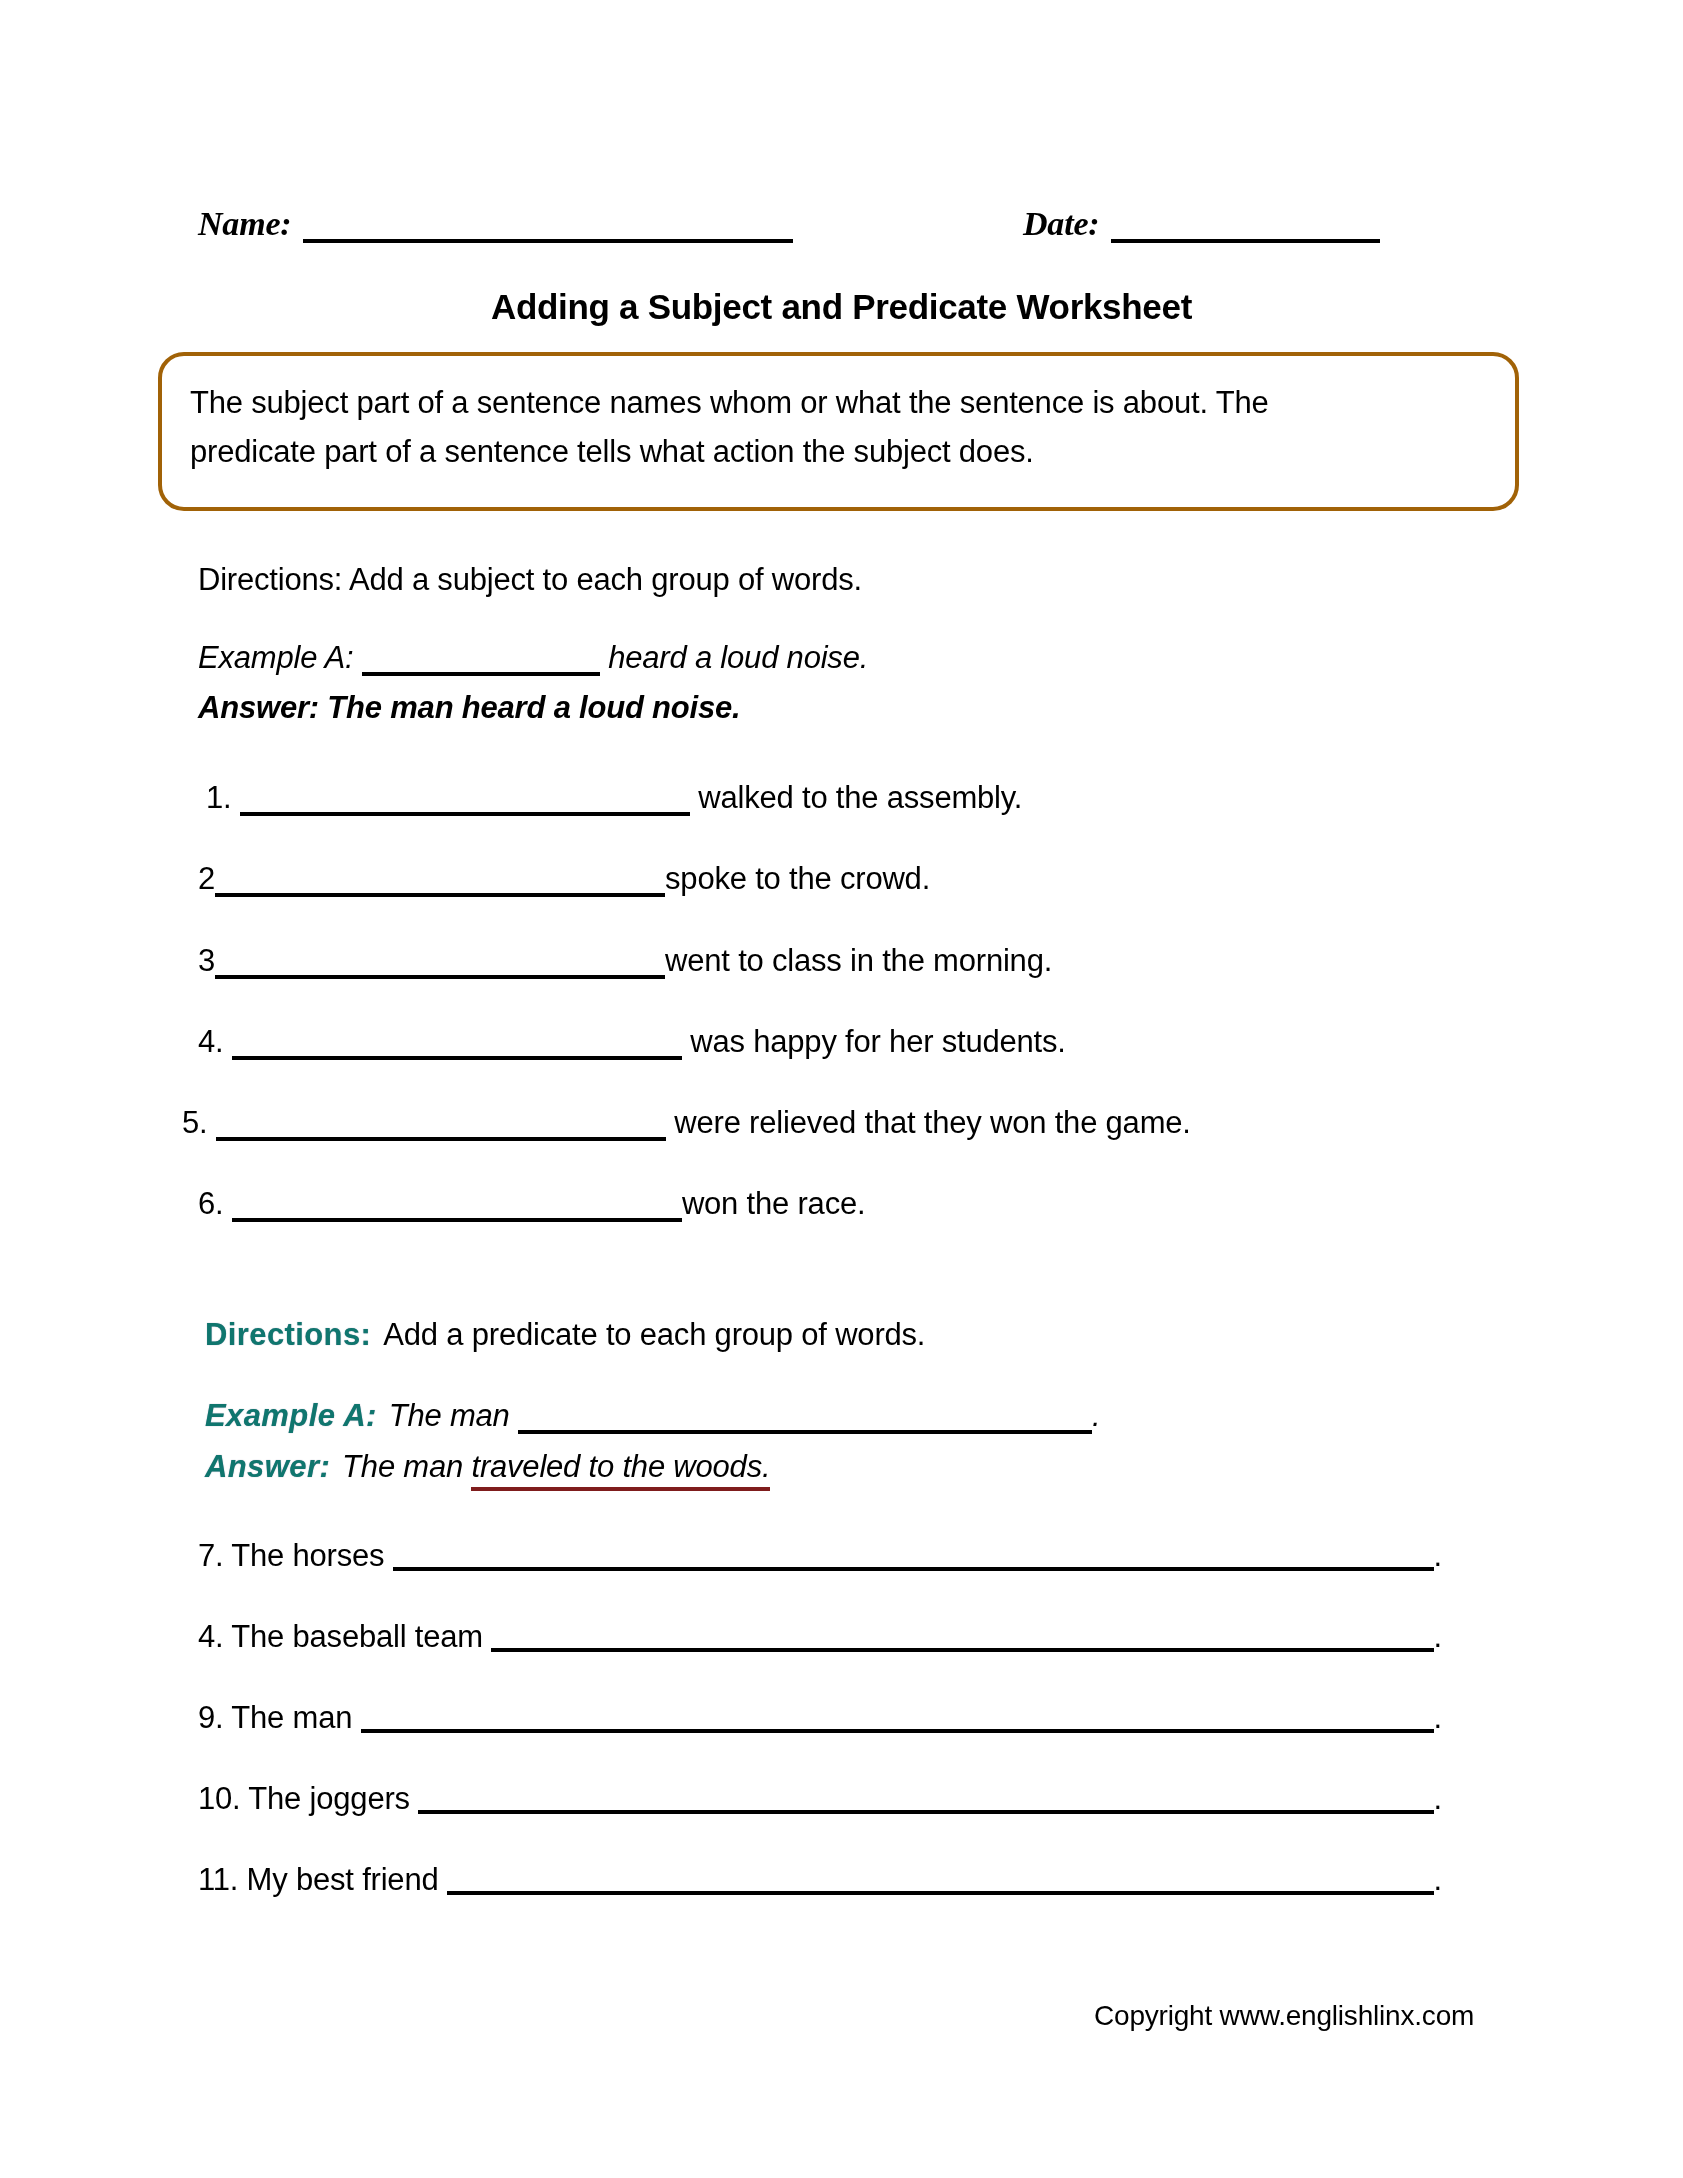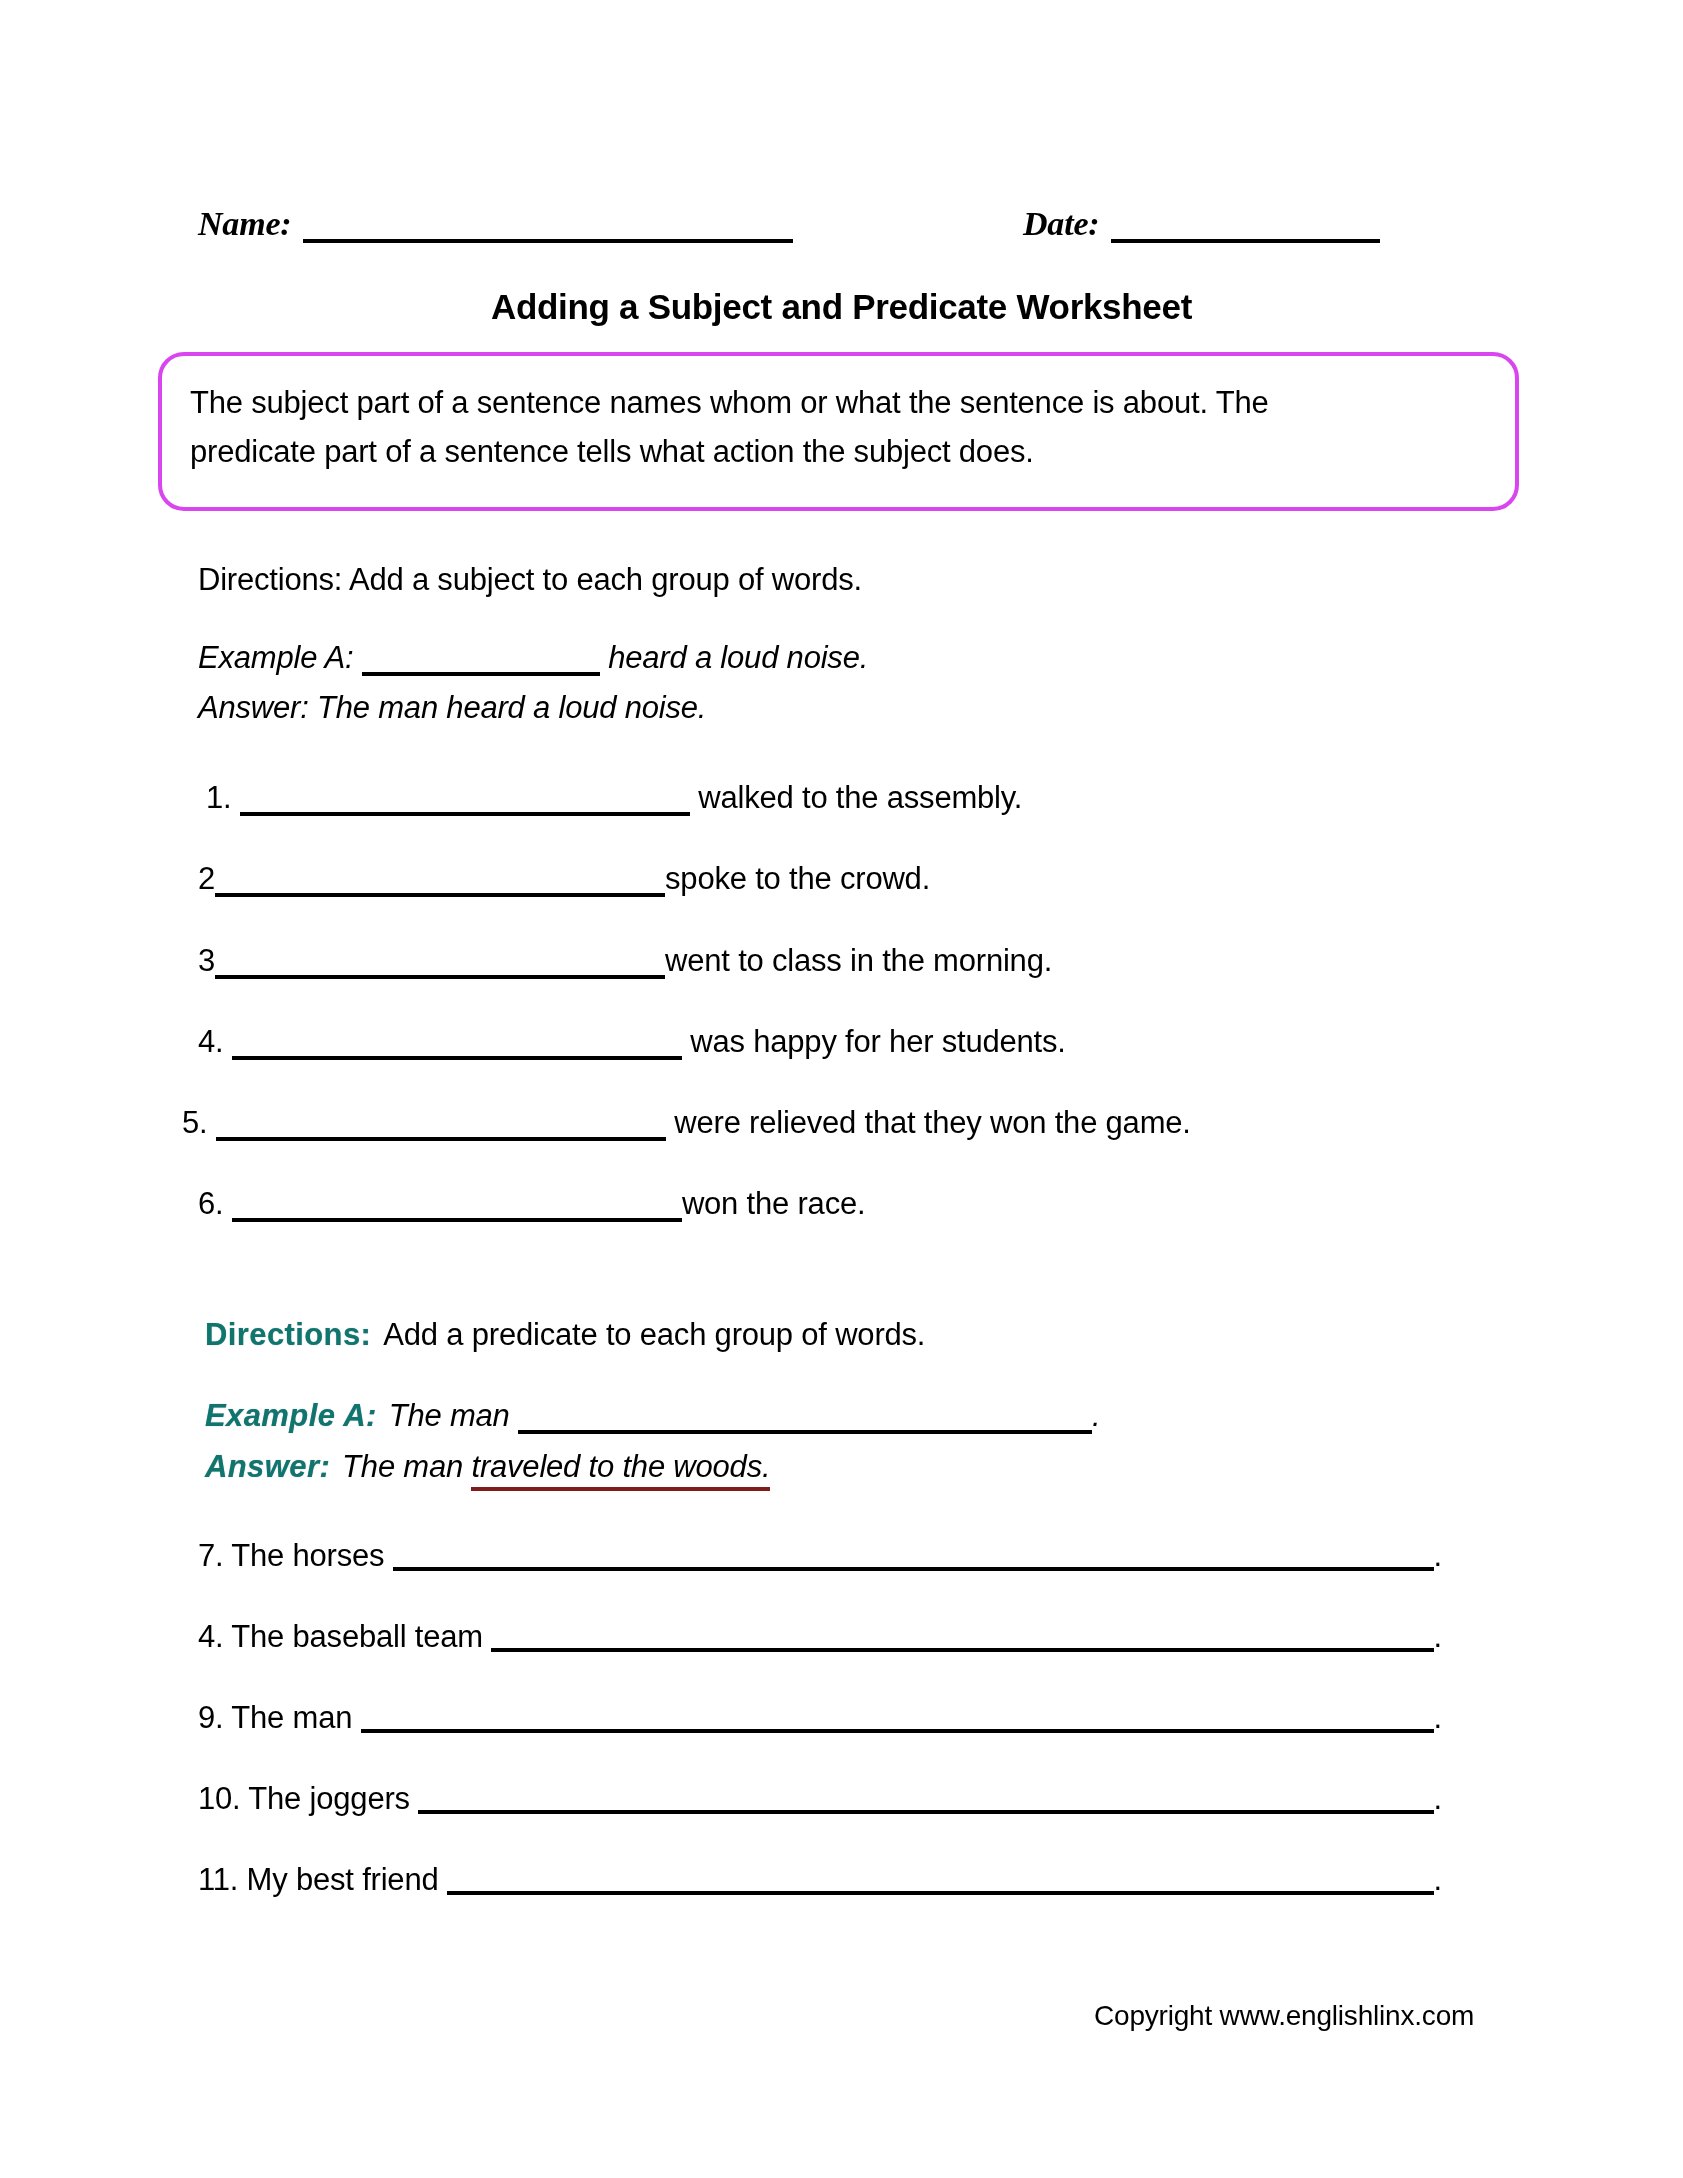--- a/index.html
+++ b/index.html
@@ -4,21 +4,21 @@
 <style>
   html,body{margin:0;padding:0;background:#ffffff;}
   .page{position:relative;width:1683px;height:2178px;background:#ffffff;color:#000;
         font-family:"Liberation Sans","DejaVu Sans",sans-serif;overflow:hidden;}
   .line{position:absolute;font-size:31px;line-height:40px;letter-spacing:-0.2px;white-space:nowrap;}
   .t{white-space:pre;}
   .serif-lbl{font-family:"Liberation Serif","DejaVu Serif",serif;font-weight:700;font-size:34px;font-style:italic;}
   .title{position:absolute;left:0;top:287px;width:100%;text-align:center;
          font-weight:700;font-size:35px;letter-spacing:-0.3px;}
   .box{position:absolute;left:158px;top:352px;width:1361px;height:159px;box-sizing:border-box;
-       border:4px solid #d946ef;border-radius:26px;padding:22px 30px 0 28px;
+       border:4px solid #a16207;border-radius:26px;padding:22px 30px 0 28px;
        font-size:31px;line-height:49px;letter-spacing:-0.2px;}
   .italic{font-style:italic;}
   .blank{display:inline-block;border-bottom:4px solid #000;height:26px;vertical-align:-8px;}
   .blank-name{width:490px;margin-left:12px;}
   .blank-date{width:269px;margin-left:12px;}
   .blank-ex1{width:238px;}
   .blank-item{width:450px;}
   .blank-ex2{width:574px;}
   .flexline{display:flex;width:1244px;}
   .fill{flex:1;position:relative;}
@@ -48,21 +48,21 @@
 
   <div class="line" style="left:198px;top:560px;">
     <span class="t">Directions: Add a subject to each group of words.</span>
   </div>
 
   <div class="line italic" style="left:198px;top:638px;">
     <span class="t">Example A:</span>
     <span class="blank blank-ex1"></span><span class="t"> heard a loud noise.</span>
   </div>
 
-  <div class="line italic" style="left:198px;top:688px;">
+  <div class="line italic" style="left:198px;top:688px;font-weight:bold;">
     <span class="t">Answer: The man heard a loud noise.</span>
   </div>
 
   <div class="line" style="left:206px;top:778px;">
     <span class="t">1. </span><span class="blank blank-item"></span><span class="t"> walked to the assembly.</span>
   </div>
   <div class="line" style="left:198px;top:859px;">
     <span class="t">2</span><span class="blank blank-item"></span><span class="t">spoke to the crowd.</span>
   </div>
   <div class="line" style="left:198px;top:941px;">

